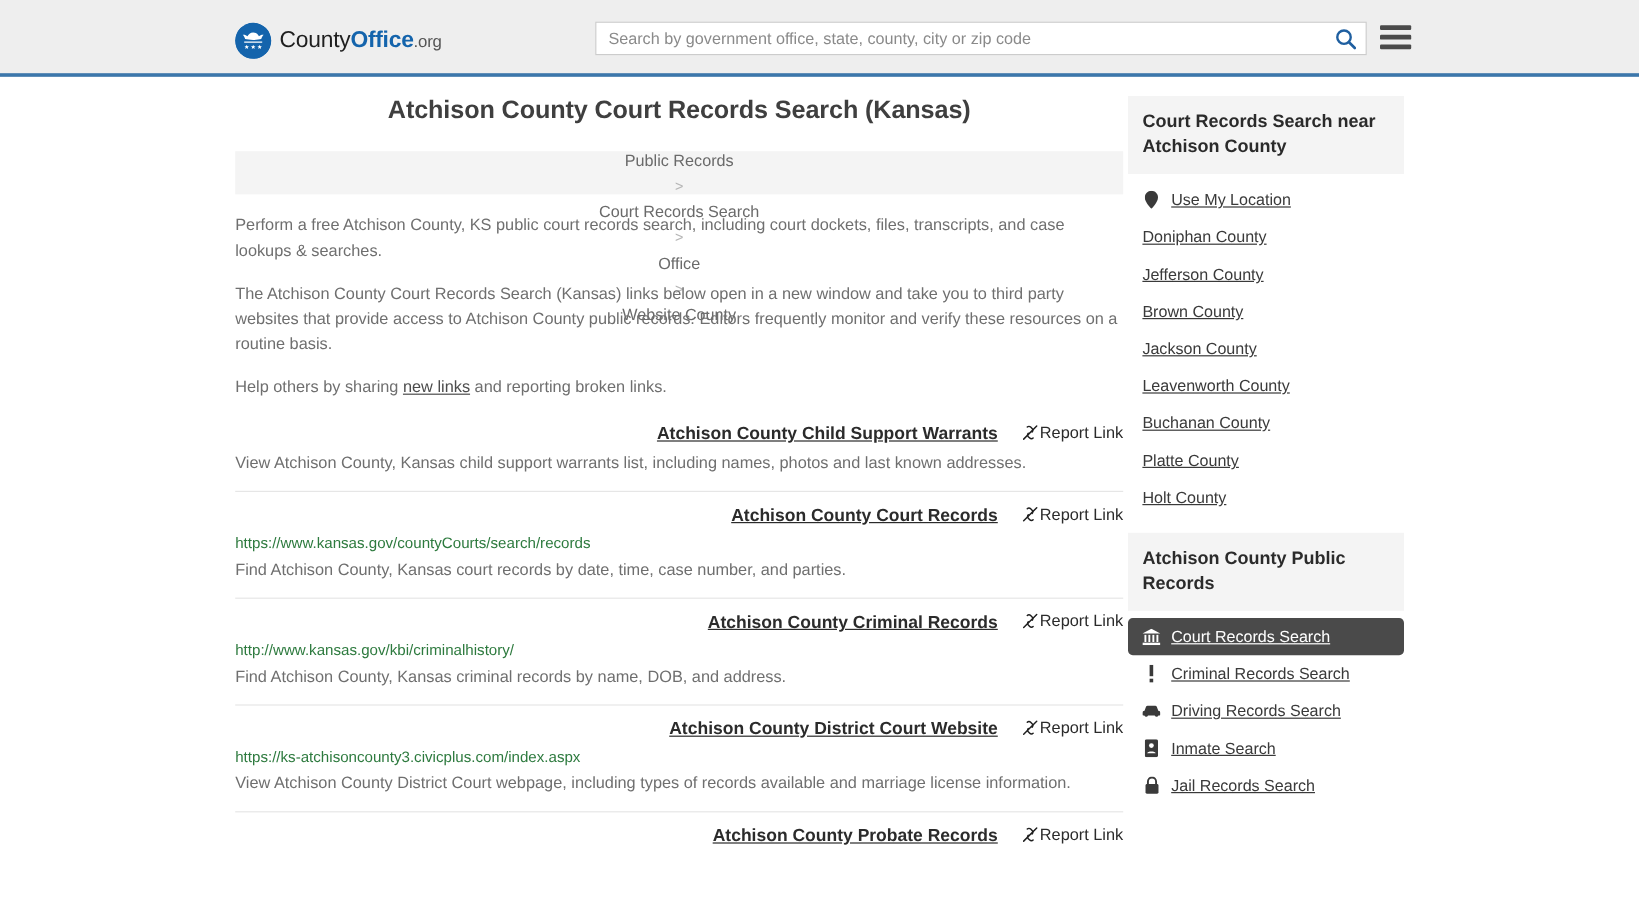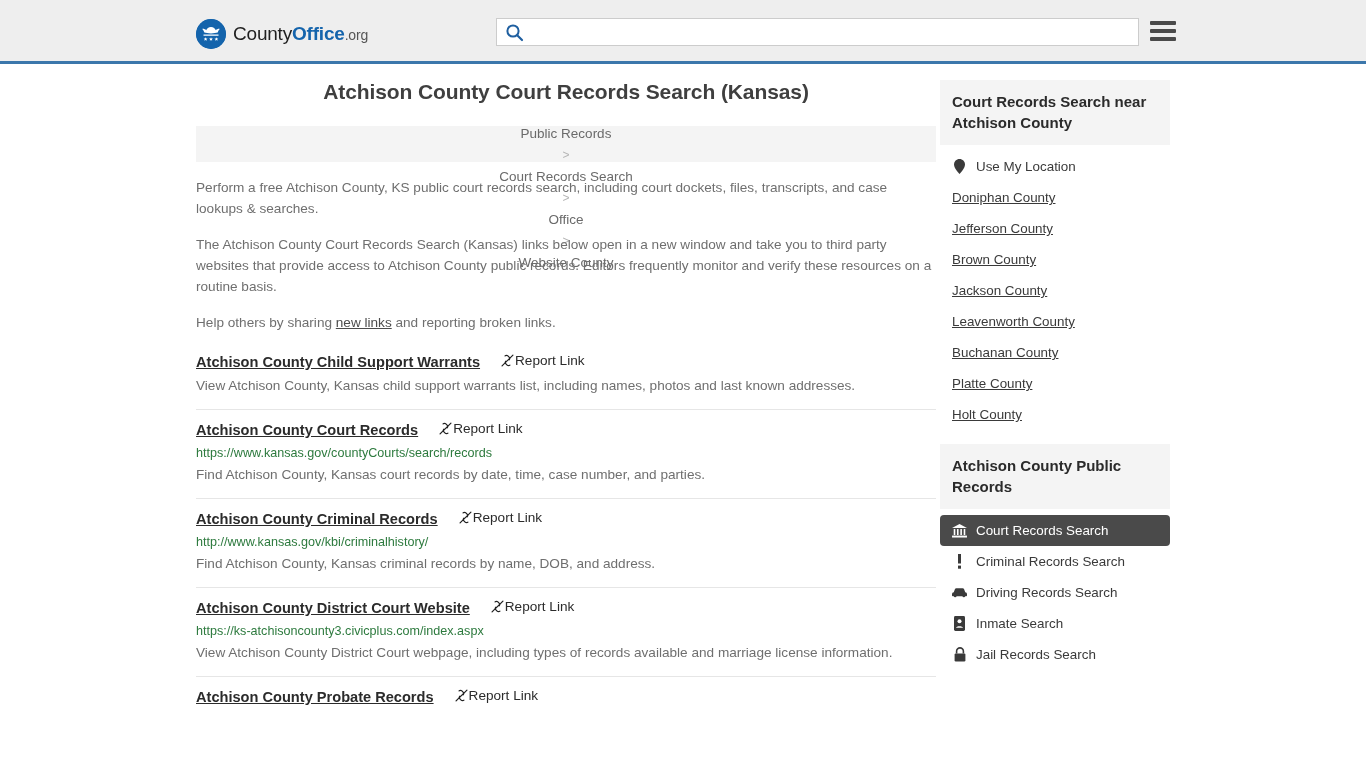--- a/index.html
+++ b/index.html
@@ -136,21 +136,21 @@
   .results { margin-top: 4px; }
   .result {
     padding: 11px 0 12px 0;
     border-top: 1px solid #e6e6e6;
     position: relative;
   }
   .result:first-child { border-top: 0; padding-top: 5px; }
   .result-head {
     display: flex;
     align-items: flex-start;
-    justify-content: flex-start;
+    justify-content: flex-end;
   }
   .result-title {
     font-size: 14.6px;
     font-weight: bold;
     color: #2b2b2b;
     text-decoration: underline;
     cursor: pointer;
     line-height: 19px;
   }
   .report-link {
@@ -196,21 +196,21 @@
   .side-item {
     display: flex;
     align-items: center;
     gap: 9px;
     padding: 8px 12px;
     font-size: 13.4px;
     color: #3a3a3a;
     cursor: pointer;
     border-radius: 4px;
   }
-  .side-item .lbl { }
+  .side-item .lbl { text-decoration: underline; }
   .side-item.active {
     background: #4a4a4a;
     color: #ffffff;
   }
   .side-item.active .lbl { color: #ffffff; }
   .side-icon {
     width: 15px; height: 15px;
     flex: 0 0 15px;
     display: flex; align-items: center; justify-content: center;
     color: #3a3a3a;
@@ -232,20 +232,21 @@
         <path d="M7.5 15.6 h15 v1.1 h-15 z" fill="#ffffff"></path>
         <path d="M9.6 18.2 l0.55 1.25 l1.35 0.12 l-1.02 0.9 l0.3 1.33 l-1.18 -0.7 l-1.18 0.7 l0.3 -1.33 l-1.02 -0.9 l1.35 -0.12 z" fill="#ffffff"></path>
         <path d="M15 18.2 l0.55 1.25 l1.35 0.12 l-1.02 0.9 l0.3 1.33 l-1.18 -0.7 l-1.18 0.7 l0.3 -1.33 l-1.02 -0.9 l1.35 -0.12 z" fill="#ffffff"></path>
         <path d="M20.4 18.2 l0.55 1.25 l1.35 0.12 l-1.02 0.9 l0.3 1.33 l-1.18 -0.7 l-1.18 0.7 l0.3 -1.33 l-1.02 -0.9 l1.35 -0.12 z" fill="#ffffff"></path>
       </svg>
     </div>
     <div class="logo-text"><span class="n">County</span><span class="b">Office</span><span class="org">.org</span></div>
   </div>
 
   <div class="search-wrap">
+    <input class="search-input" type="text" placeholder="Search by government office, state, county, city or zip code" value="" style="">
     <button class="search-btn">
       <svg width="19" height="19" viewBox="0 0 19 19" aria-hidden="true">
         <circle cx="8" cy="8" r="5.6" fill="none" stroke="#1f5fa0" stroke-width="2"></circle>
         <line x1="12.2" y1="12.2" x2="17" y2="17" stroke="#1f5fa0" stroke-width="2.2" stroke-linecap="round"></line>
       </svg>
     </button>
   </div>
 
   <div class="hamburger">
     <span></span>

